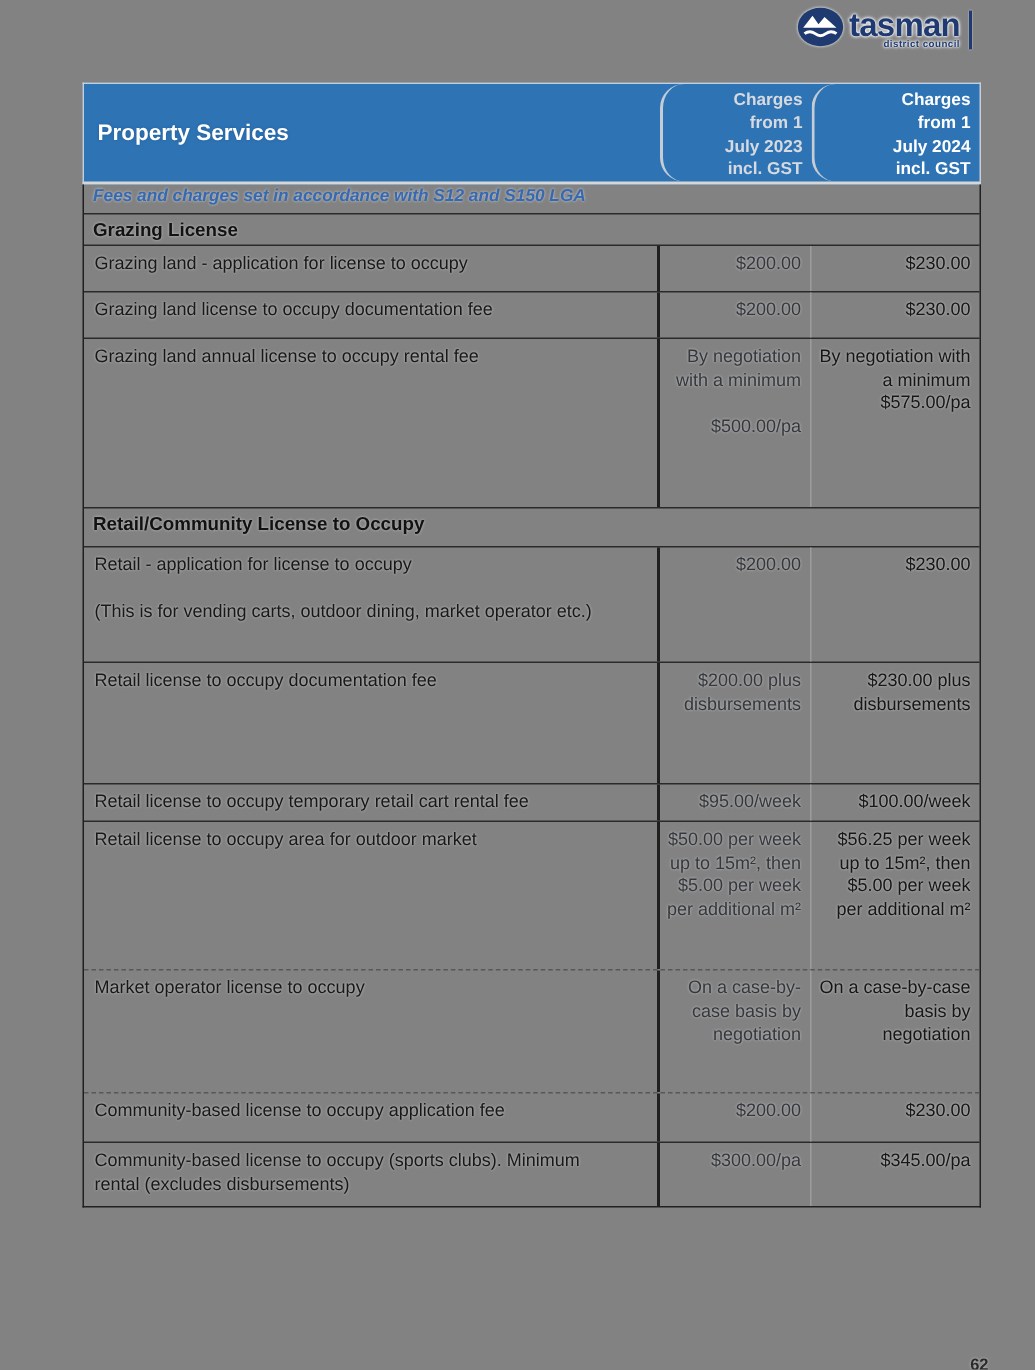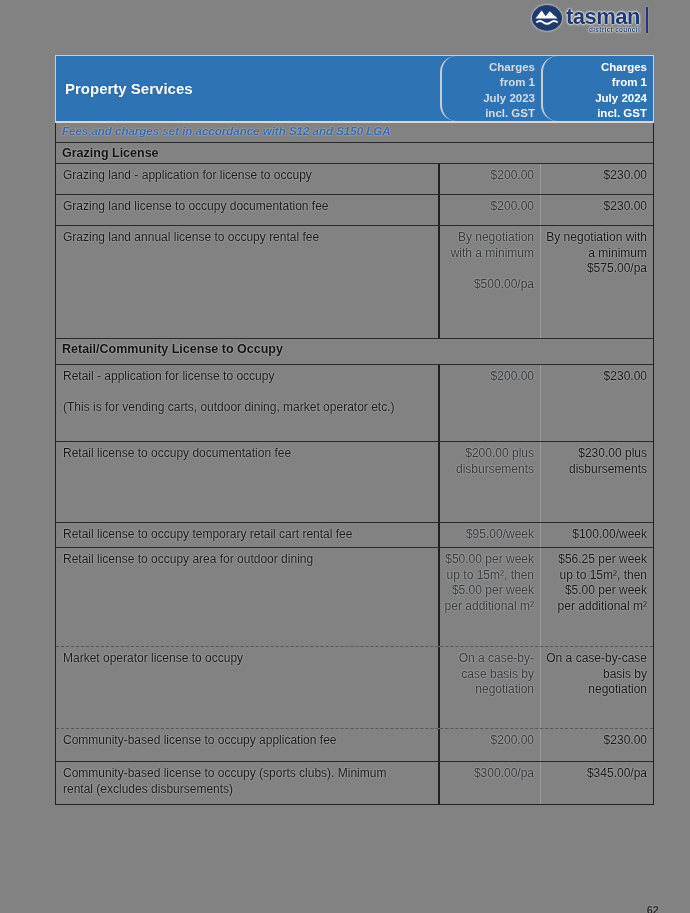--- a/index.html
+++ b/index.html
@@ -141,21 +141,21 @@
           <div class="cell lbl">Retail license to occupy documentation fee</div>
           <div class="cell v v23">$200.00 plus disbursements</div>
           <div class="cell v v24">$230.00 plus disbursements</div>
         </div>
         <div class="row h25">
           <div class="cell lbl">Retail license to occupy temporary retail cart rental fee</div>
           <div class="cell v v23">$95.00/week</div>
           <div class="cell v v24">$100.00/week</div>
         </div>
         <div class="row h99">
-          <div class="cell lbl">Retail license to occupy area for outdoor dining</div>
+          <div class="cell lbl">Retail license to occupy area for outdoor market</div>
           <div class="cell v v23">$50.00  per week up to 15m², then $5.00 per week per additional m²</div>
           <div class="cell v v24">$56.25 per week up to 15m², then $5.00 per week per additional m²</div>
         </div>
         <div class="row h82 dashed-top">
           <div class="cell lbl">Market operator license to occupy</div>
           <div class="cell v v23">On a case-by-case basis by negotiation</div>
           <div class="cell v v24">On a case-by-case basis by negotiation</div>
         </div>
         <div class="row h33 dashed-top">
           <div class="cell lbl">Community-based license to occupy application fee</div>

